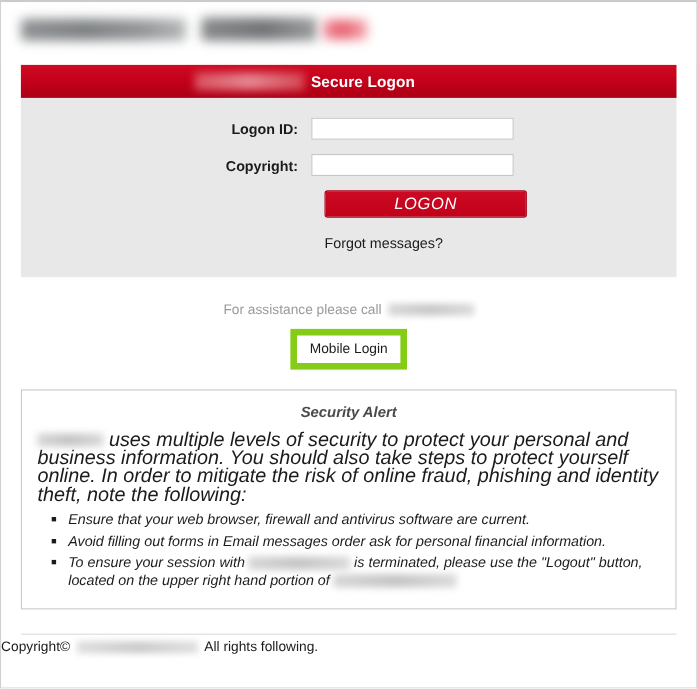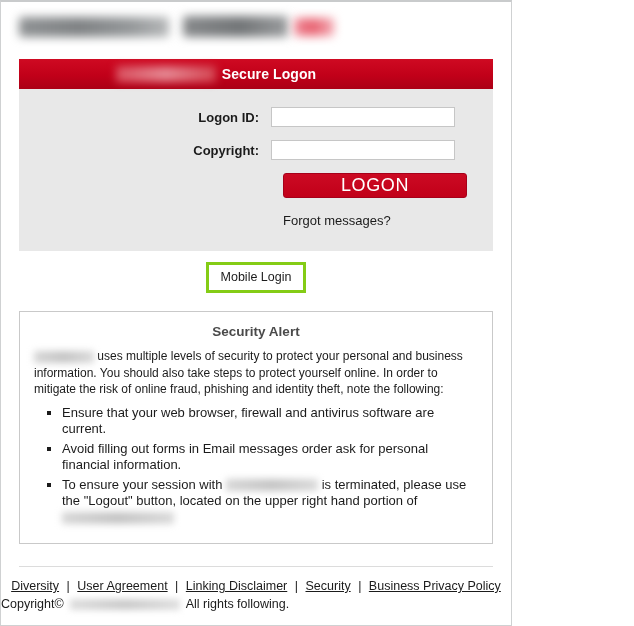--- a/index.html
+++ b/index.html
@@ -7,21 +7,21 @@
     margin: 0;
     padding: 0;
     width: 634px;
     height: 626px;
     background: #ffffff;
     font-family: "Liberation Sans", sans-serif;
   }
 
   .page-frame {
     position: relative;
-    width: 512px;
+    width: 634px;
     height: 626px;
     background: #ffffff;
     border: 1px solid #cfd1d2;
     border-top: 2px solid #c9cbcc;
     overflow: hidden;
   }
 
   
   .header {
     height: 57px;
@@ -83,21 +83,21 @@
     font-size: 14px;
     font-weight: bold;
     letter-spacing: 0.1px;
     margin-left: 26px;
   }
 
   
   .logon-panel {
     margin: 0 18px;
     background: #e8e8e8;
-    padding: 18px 0 22px 0;
+    padding: 18px 0 22px 12px;
   }
   .field-row {
     display: flex;
     align-items: center;
     margin-bottom: 13px;
   }
   .field-label {
     width: 252px;
     text-align: right;
     padding-right: 12px;
@@ -126,23 +126,24 @@
   }
   .logon-button {
     display: block;
     width: 184px;
     height: 25px;
     background: linear-gradient(180deg,#cc0a23 0%,#c10019 100%);
     border: 1px solid #a6001a;
     border-radius: 3px;
     color: #ffffff;
     font-family: "Liberation Sans", sans-serif;
-    font-size: 18px;
+    font-size: 15px;
     letter-spacing: 0.6px;
     cursor: pointer;
+    font-style: italic;
   }
   .forgot-link {
     display: inline-block;
     margin-top: 15px;
     font-size: 13px;
     color: #1b1b1b;
     text-decoration: none;
     cursor: pointer;
   }
 
@@ -165,43 +166,44 @@
     display: inline-block;
   }
   .mobile-wrap {
     text-align: center;
     margin-top: 11px;
   }
   .mobile-button {
     display: inline-block;
     padding: 5px 12px 6px 12px;
     background: #ffffff;
-    border: 3px solid #84cc16;
+    border: 6px solid #84cc16;
     font-family: "Liberation Sans", sans-serif;
     font-size: 12.5px;
     color: #1b1b1b;
     cursor: pointer;
   }
 
   
   .alert-box {
     margin: 18px 18px 0 18px;
     border: 1px solid #c9c9c9;
     background: #ffffff;
     padding: 12px 14px 14px 14px;
+    font-style: italic;
   }
   .alert-title {
     text-align: center;
     font-size: 13.5px;
     font-weight: bold;
     color: #4a4a4a;
     margin-bottom: 9px;
   }
   .alert-body {
-    font-size: 12px;
+    font-size: 18px;
     line-height: 16.5px;
     color: #1b1b1b;
   }
   .inline-blur {
     display: inline-block;
     vertical-align: middle;
     background: linear-gradient(90deg,#d6d6d6 0%, #c4c4c4 50%, #dadada 100%);
     filter: blur(3.5px);
     height: 12px;
   }
@@ -285,20 +287,24 @@
       <div class="field-label">Copyright:</div>
       <input class="field-input" type="password" value="" style="">
     </div>
 
     <div class="panel-indent">
       <button class="logon-button">LOGON</button>
       <a class="forgot-link">Forgot messages?</a>
     </div>
   </div>
 
+  <div class="assist-row">
+    <span>For assistance please call</span>
+    <span class="phone-blur"></span>
+  </div>
 
   <div class="mobile-wrap">
     <button class="mobile-button">Mobile Login</button>
   </div>
 
   <div class="alert-box">
     <div class="alert-title">Security Alert</div>
     <div class="alert-body">
       <span class="inline-blur blur-co-a"></span>
       <span>uses multiple levels of security to protect your personal and business information. You should also take steps to protect yourself online. In order to mitigate the risk of online fraud, phishing and identity theft, note the following:</span>
@@ -310,31 +316,20 @@
         <span>To ensure your session with</span>
         <span class="inline-blur blur-co-b"></span>
         <span>is terminated, please use the "Logout" button, located on the upper right hand portion of</span>
         <span class="inline-blur blur-co-c"></span>
       </li>
     </ul>
   </div>
 
   <div class="footer-divider"></div>
 
-  <div class="footer-links">
-    <a>Diversity</a>
-    <span class="footer-sep">|</span>
-    <a>User Agreement</a>
-    <span class="footer-sep">|</span>
-    <a>Linking Disclaimer</a>
-    <span class="footer-sep">|</span>
-    <a>Security</a>
-    <span class="footer-sep">|</span>
-    <a>Business Privacy Policy</a>
-  </div>
 
   <div class="copyright">
     <span>Copyright©</span>
     <span class="copy-blur"></span>
     <span>All rights following.</span>
   </div>
 
 </div>
 
 </body></html>

